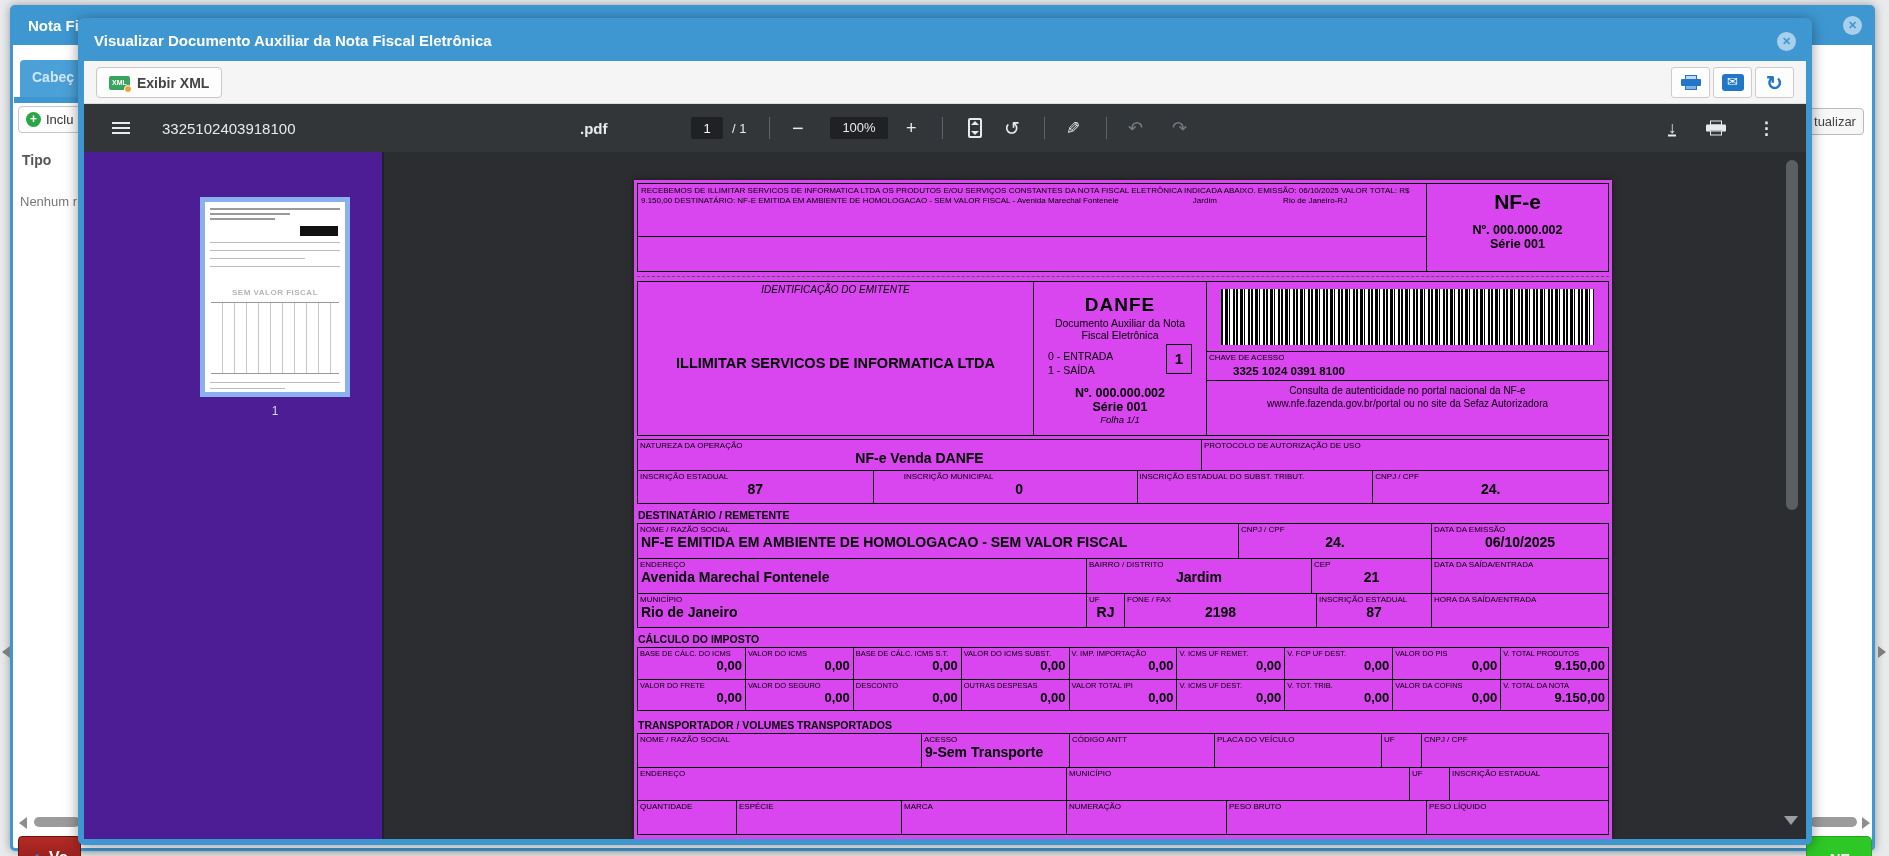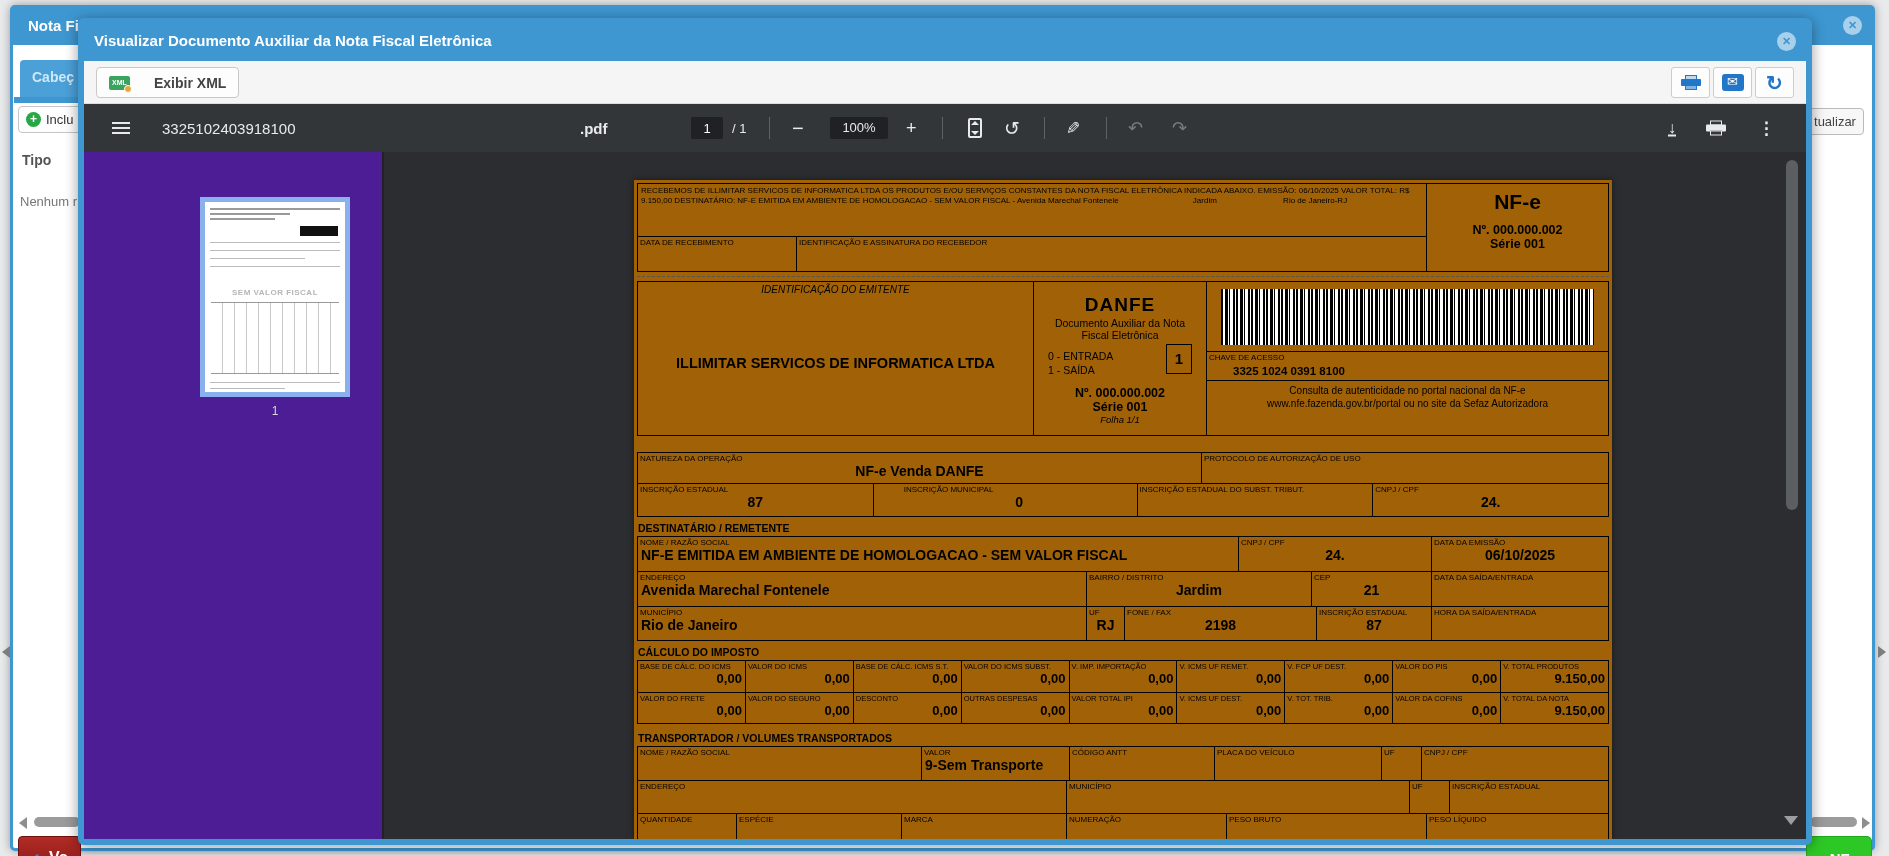--- a/index.html
+++ b/index.html
@@ -46,21 +46,21 @@
     text-align:right; padding:13px 8px 0 0; overflow:hidden; white-space:nowrap; }
 
   
   .modal { position:absolute; left:78px; top:18px; width:1734px; height:827px;
     border:6px solid #3e97d1; border-radius:6px; background:#fff; z-index:20;
     box-shadow:0 2px 14px rgba(0,0,0,.4); }
   .modal-header { height:37px; background:#3e97d1; position:relative; }
   .modal-title { position:absolute; left:10px; top:8px; color:#fff; font-size:15px; font-weight:bold; }
   .modal-toolbar { height:43px; background:#f5f5f5; border-bottom:1px solid #ddd; position:relative; }
   .btn-exibir-xml { position:absolute; left:12px; top:6px; height:31px; background:#fdfdfd;
-    border:1px solid #c8c8c8; border-radius:4px; display:flex; align-items:center; gap:24px;
+    border:1px solid #c8c8c8; border-radius:4px; display:flex; align-items:center; gap:7px;
     padding:12px 12px; font-size:14px; font-weight:bold; color:#444; }
   .xml-icon { width:21px; height:14px; background:#3aa45f; border-radius:2px; color:#fff;
     font-size:7px; font-weight:bold; text-align:center; line-height:14px; position:relative; flex:none; }
   .xml-icon::after { content:""; position:absolute; right:-2px; bottom:-3px; width:6px; height:6px;
     border-radius:50%; background:#e8a33d; border:1px solid #fff; }
   .tool-group { position:absolute; right:12px; top:6px; display:flex; gap:3px; }
   .tool-btn { width:39px; height:31px; background:#fdfdfd; border:1px solid #ccc; border-radius:3px;
     display:flex; align-items:center; justify-content:center; }
   .printer-icon { position:relative; width:20px; height:15px; }
   .printer-icon .pr-paper { position:absolute; left:4px; top:0; width:12px; height:5px; background:#bfd9ef; border:1px solid #2176c7; }
@@ -116,21 +116,21 @@
   .t-cols { position:absolute; left:6px; right:6px; top:100px; height:72px;
     background:repeating-linear-gradient(90deg, transparent 0 11px, #c9c9c9 11px 12px);
     border-top:1px solid #999; border-bottom:1px solid #999; }
   .thumb-label { position:absolute; left:116px; top:252px; width:150px; text-align:center;
     color:#d5d7da; font-size:12px; }
   .pdf-vscroll { position:absolute; left:1702px; top:8px; width:12px; height:350px;
     background:#85898d; opacity:.55; border-radius:6px; }
   .pdf-scroll-down { position:absolute; left:1700px; top:664px; }
 
   
-  .danfe { position:absolute; left:550px; top:28px; width:978px; height:659px; background:#a16207;
+  .danfe { position:absolute; left:550px; top:28px; width:978px; height:659px; background:#d946ef;
     box-shadow:0 0 6px rgba(0,0,0,.5); padding:3px; color:#000; overflow:hidden; }
   .tbl { border:1.5px solid #000; }
   .trow { display:flex; border-top:1px solid #000; }
   .trow:first-child { border-top:none; }
   .tcell { border-left:1px solid #000; position:relative; overflow:hidden; }
   .tcell:first-child { border-left:none; }
   .tlabel { font-size:8px; padding:1px 2px; white-space:nowrap; overflow:hidden; }
   .tvalue { font-weight:bold; font-size:14px; text-align:center; line-height:1.1; }
   .tvalue.left { text-align:left; padding-left:3px; }
   .sec-header { font-size:10.5px; font-weight:bold; margin:5px 0 2px 1px; }
@@ -281,28 +281,20 @@
 
     <div class="danfe">
 
       <div class="tbl" style="display:flex; height:89px;">
         <div style="width:788px;">
           <div style="height:53px; border-bottom:1px solid #000;" class="canhoto-text">
             <span>RECEBEMOS DE ILLIMITAR SERVICOS DE INFORMATICA LTDA OS PRODUTOS E/OU SERVIÇOS CONSTANTES DA NOTA FISCAL ELETRÔNICA INDICADA ABAIXO. EMISSÃO: 06/10/2025 VALOR TOTAL: R$ 9.150,00 DESTINATÁRIO: NF-E EMITIDA EM AMBIENTE DE HOMOLOGACAO - SEM VALOR FISCAL - Avenida Marechal Fontenele</span>
             <span style="margin-left:72px;">Jardim</span>
             <span style="margin-left:64px;">Rio de Janeiro-RJ</span>
           </div>
-          <div style="display:flex; height:35px;">
-            <div class="tcell" style="width:158px;">
-                <div class="tlabel">DATA DE RECEBIMENTO</div>
-              </div>
-            <div class="tcell" style="flex:1;">
-                <div class="tlabel">IDENTIFICAÇÃO E ASSINATURA DO RECEBEDOR</div>
-              </div>
-          </div>
         </div>
         <div class="tcell nfe-box" style="flex:1;">
           <div class="nfe-title">NF-e</div>
           <div class="nfe-num">Nº. 000.000.002</div>
           <div class="nfe-serie">Série 001</div>
         </div>
       </div>
 
       <div class="dashed-sep"></div>
 
@@ -329,21 +321,21 @@
             <div class="tlabel">CHAVE DE ACESSO</div>
             <div class="chave-val">3325 1024 0391 8100</div>
           </div>
           <div class="consulta">
             <div>Consulta de autenticidade no portal nacional da NF-e</div>
             <div>www.nfe.fazenda.gov.br/portal ou no site da Sefaz Autorizadora</div>
           </div>
         </div>
       </div>
 
-      <div class="tbl" style="margin-top:16px;">
+      <div class="tbl" style="margin-top:3px;">
         <div class="trow" style="height:30px;">
           <div class="tcell" style="width:563px;">
             <div class="tlabel">NATUREZA DA OPERAÇÃO</div>
             <div class="tvalue">NF-e Venda DANFE</div>
           </div>
           <div class="tcell" style="flex:1;">
             <div class="tlabel">PROTOCOLO DE AUTORIZAÇÃO DE USO</div>
           </div>
         </div>
         <div class="trow" style="height:33px;">
@@ -502,21 +494,21 @@
           </div>
       </div>
 
       <div class="sec-header" style="margin-top:8px;">TRANSPORTADOR / VOLUMES TRANSPORTADOS</div>
       <div class="tbl">
         <div class="trow" style="height:33px;">
           <div class="tcell" style="width:283px;">
               <div class="tlabel">NOME / RAZÃO SOCIAL</div>
             </div>
           <div class="tcell" style="width:148px;">
-            <div class="tlabel">VALOR</div>
+            <div class="tlabel">ACESSO</div>
             <div class="tvalue left">9-Sem Transporte</div>
           </div>
           <div class="tcell" style="width:145px;">
               <div class="tlabel">CÓDIGO ANTT</div>
             </div>
           <div class="tcell" style="width:167px;">
               <div class="tlabel">PLACA DO VEÍCULO</div>
             </div>
           <div class="tcell" style="width:40px;">
               <div class="tlabel">UF</div>

